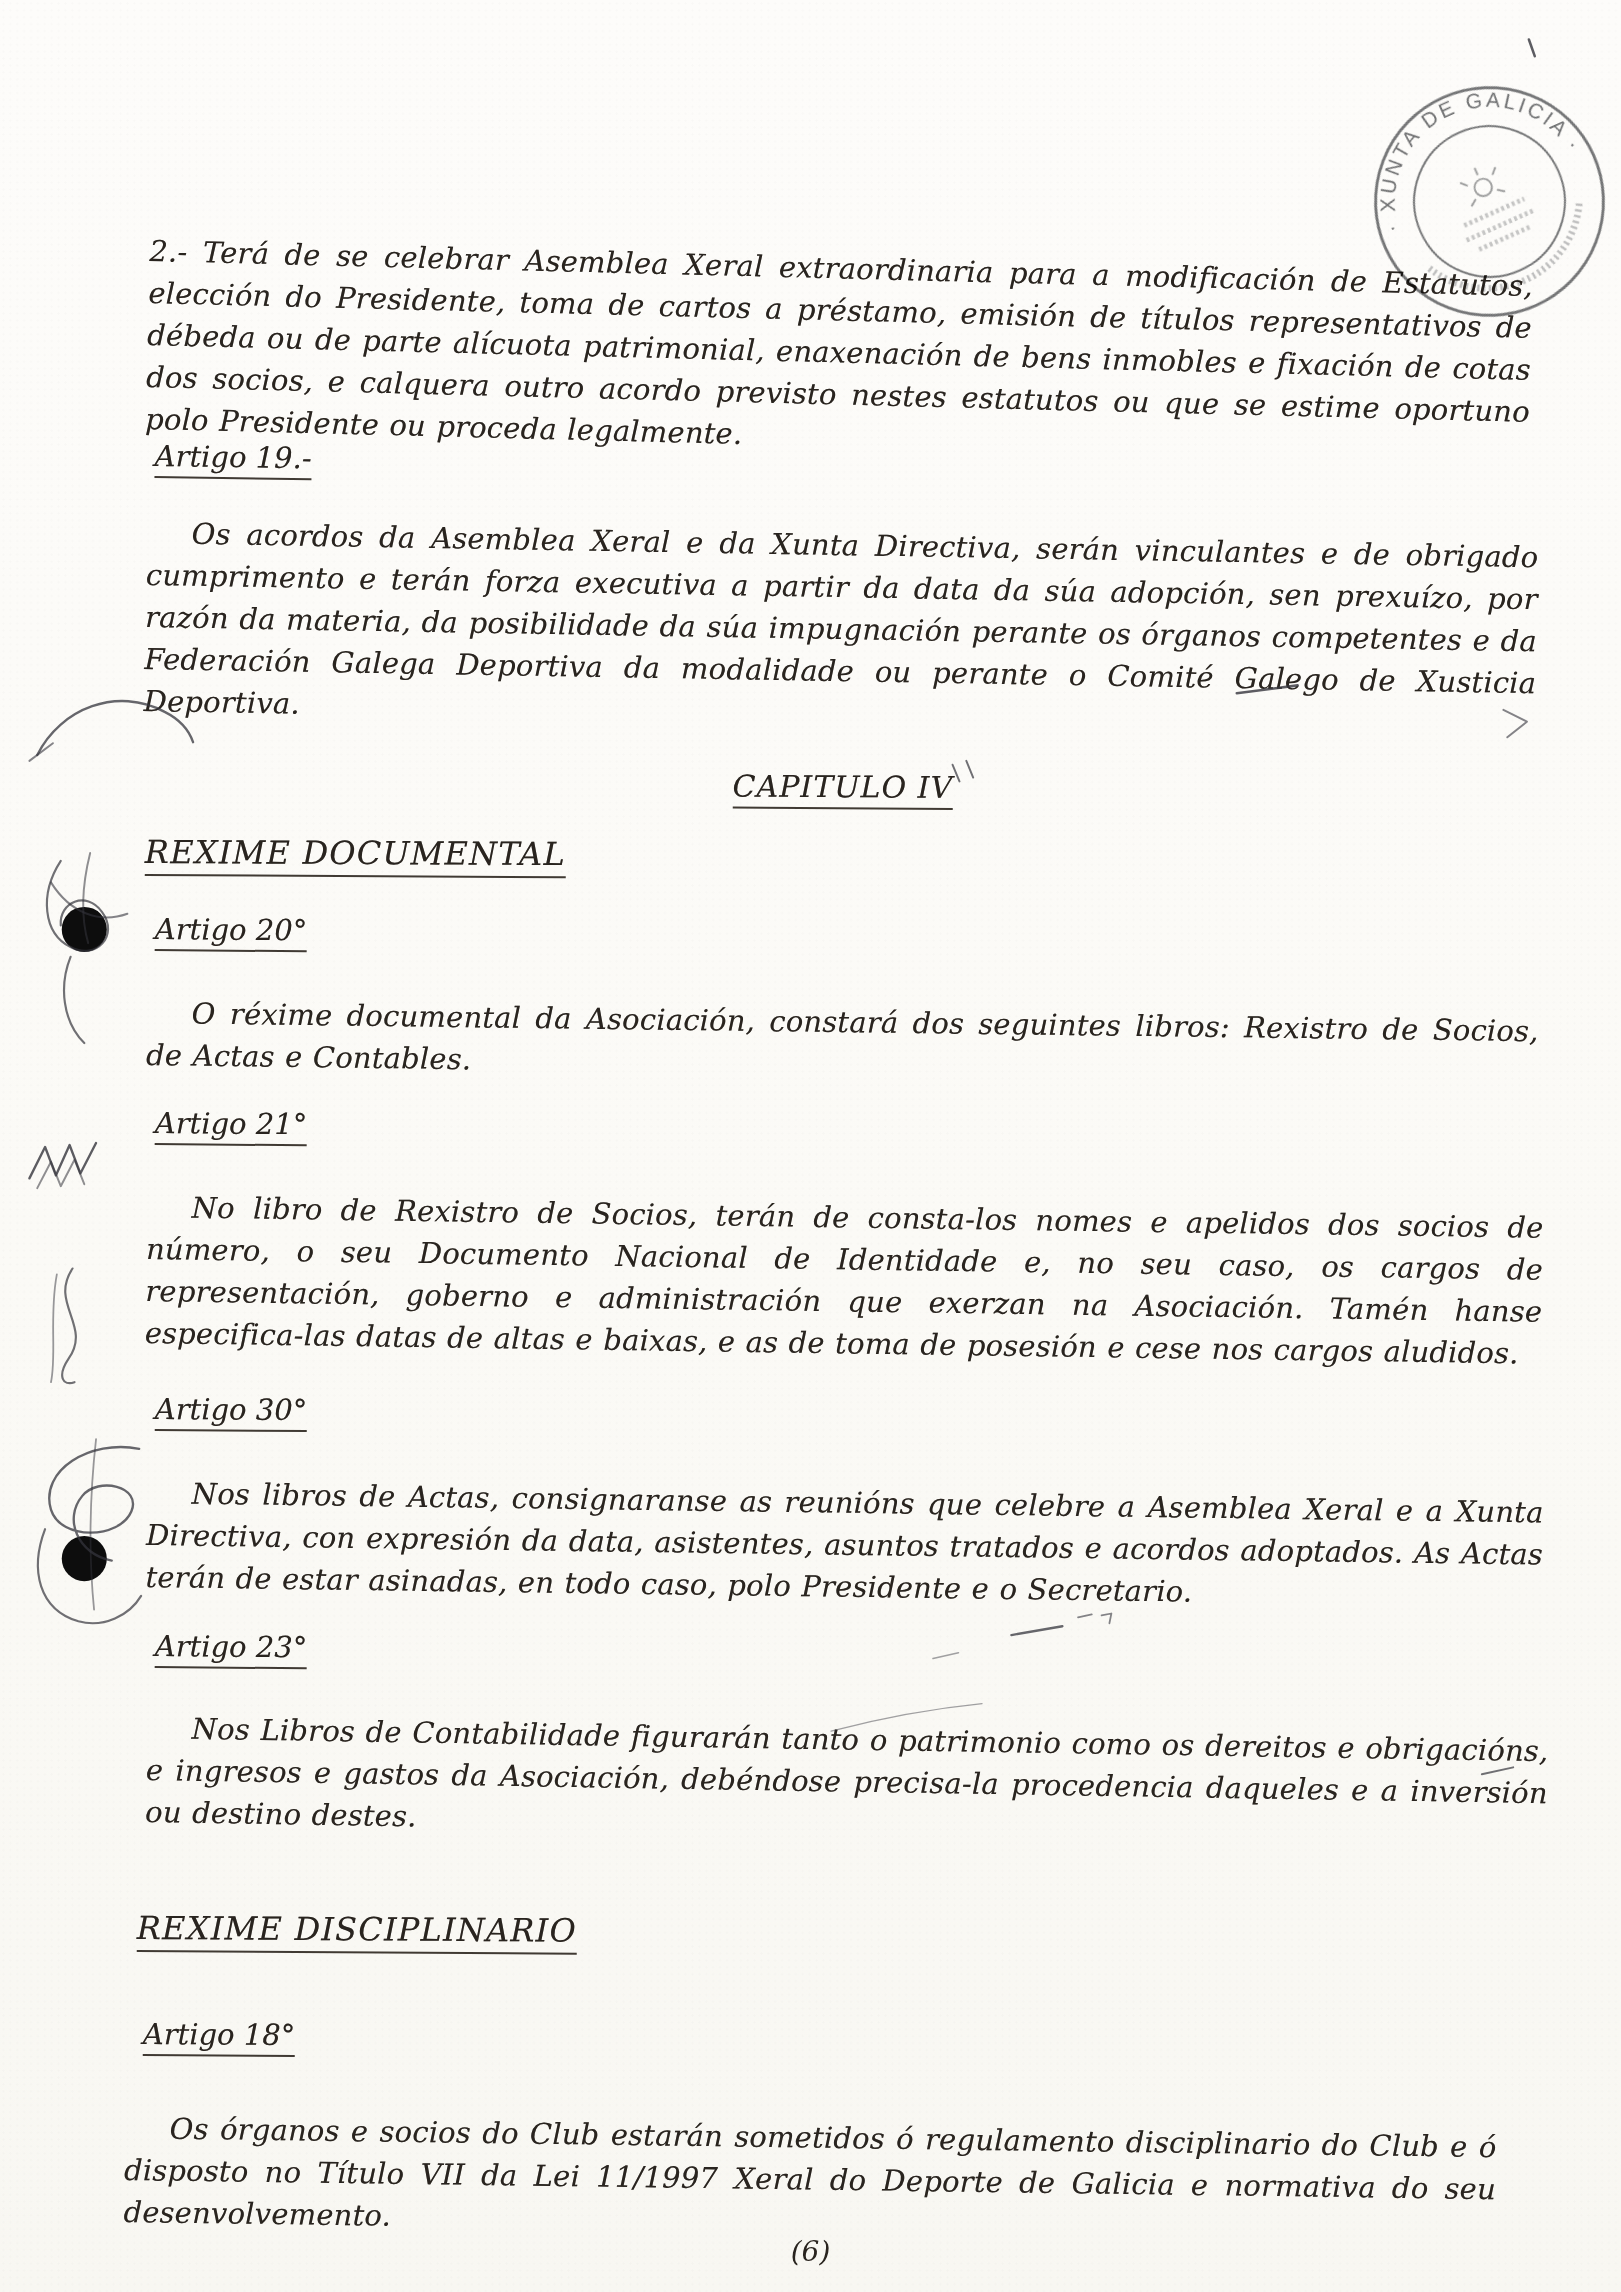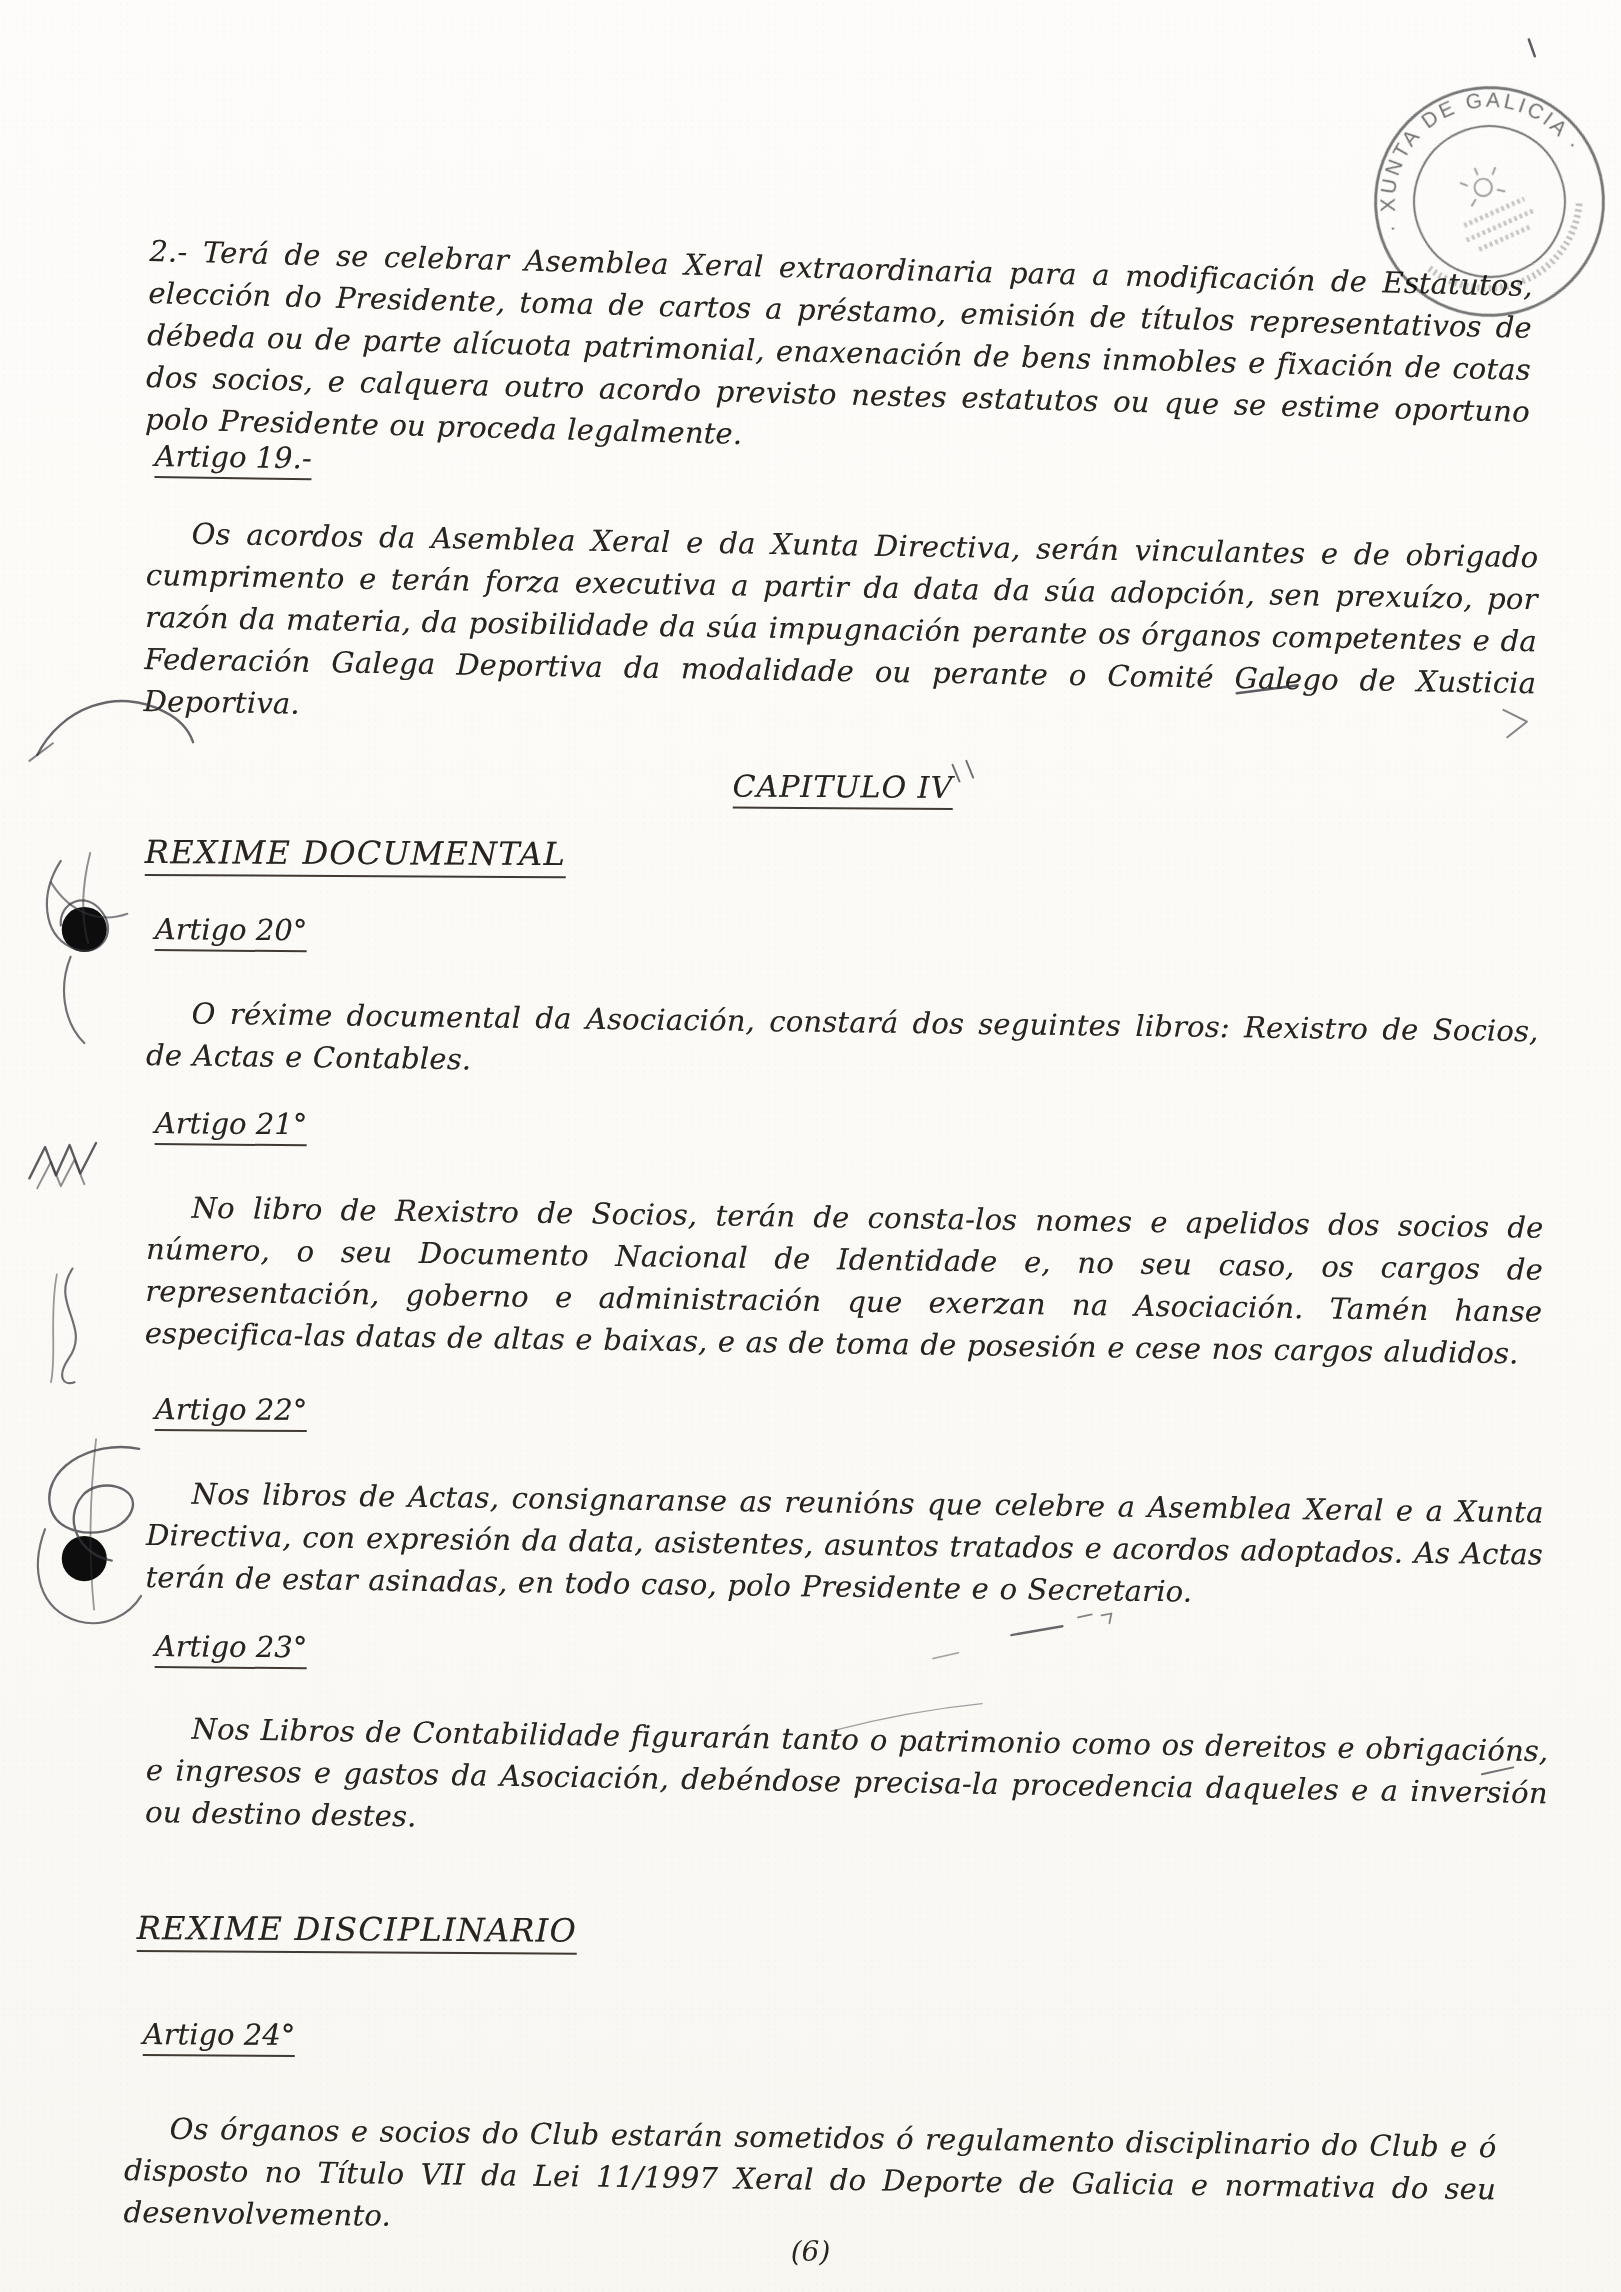--- a/index.html
+++ b/index.html
@@ -79,35 +79,35 @@
     <span class="u">Artigo 20°</span>
   </div>
   <div class="block para indent" style="left:147px; top:992px; width:1392px; transform:rotate(0.75deg);">O réxime documental da Asociación, constará dos seguintes libros: Rexistro de Socios, de Actas e Contables.</div>
 
   <div class="block art-heading" style="left:155px; top:1106px; transform:rotate(0.5deg);">
     <span class="u">Artigo 21°</span>
   </div>
   <div class="block para indent" style="left:147px; top:1186px; width:1397px; transform:rotate(0.85deg);">No libro de Rexistro de Socios, terán de consta-los nomes e apelidos dos socios de número, o seu Documento Nacional de Identidade e, no seu caso, os cargos de representación, goberno e administración que exerzan na Asociación. Tamén hanse especifica-las datas de altas e baixas, e as de toma de posesión e cese nos cargos aludidos.</div>
 
   <div class="block art-heading" style="left:155px; top:1392px; transform:rotate(0.4deg);">
-    <span class="u">Artigo 22°</span>
+    <span class="u">Artigo 30°</span>
   </div>
   <div class="block para indent" style="left:147px; top:1472px; width:1397px; transform:rotate(0.8deg);">Nos libros de Actas, consignaranse as reunións que celebre a Asemblea Xeral e a Xunta Directiva, con expresión da data, asistentes, asuntos tratados e acordos adoptados. As Actas terán de estar asinadas, en todo caso, polo Presidente e o Secretario.</div>
 
   <div class="block art-heading" style="left:155px; top:1629px; transform:rotate(0.5deg);">
     <span class="u">Artigo 23°</span>
   </div>
   <div class="block para indent" style="left:147px; top:1707px; width:1402px; transform:rotate(0.95deg);">Nos Libros de Contabilidade figurarán tanto o patrimonio como os dereitos e obrigacións, e ingresos e gastos da Asociación, debéndose precisa-la procedencia daqueles e a inversión ou destino destes.</div>
 
   <div class="block section-heading" style="left:137px; top:1909px; transform:rotate(0.35deg);">
     <span class="u">REXIME DISCIPLINARIO</span>
   </div>
 
   <div class="block art-heading" style="left:143px; top:2017px; transform:rotate(0.4deg);">
-    <span class="u">Artigo 24°</span>
+    <span class="u">Artigo 18°</span>
   </div>
   <div class="block para indent" style="left:125px; top:2107px; width:1372px; transform:rotate(0.8deg);">Os órganos e socios do Club estarán sometidos ó regulamento disciplinario do Club e ó disposto no Título VII da Lei 11/1997 Xeral do Deporte de Galicia e normativa do seu desenvolvemento.</div>
 
   <div class="page-number" style="top:2235px;">(6)</div>
 
   <svg class="scribbles" width="1621" height="2293" viewBox="0 0 1654 2339">
     <circle cx="86" cy="948" r="23" fill="#0d0d0d"></circle>
     <circle cx="86" cy="1590" r="23" fill="#0d0d0d"></circle>
     <g fill="none" stroke="#34343c" stroke-linecap="round" stroke-linejoin="round">
       <path d="M 38,770 C 62,722 120,700 168,726 C 184,734 193,745 197,757" stroke-width="2.4" opacity="0.75"></path>

